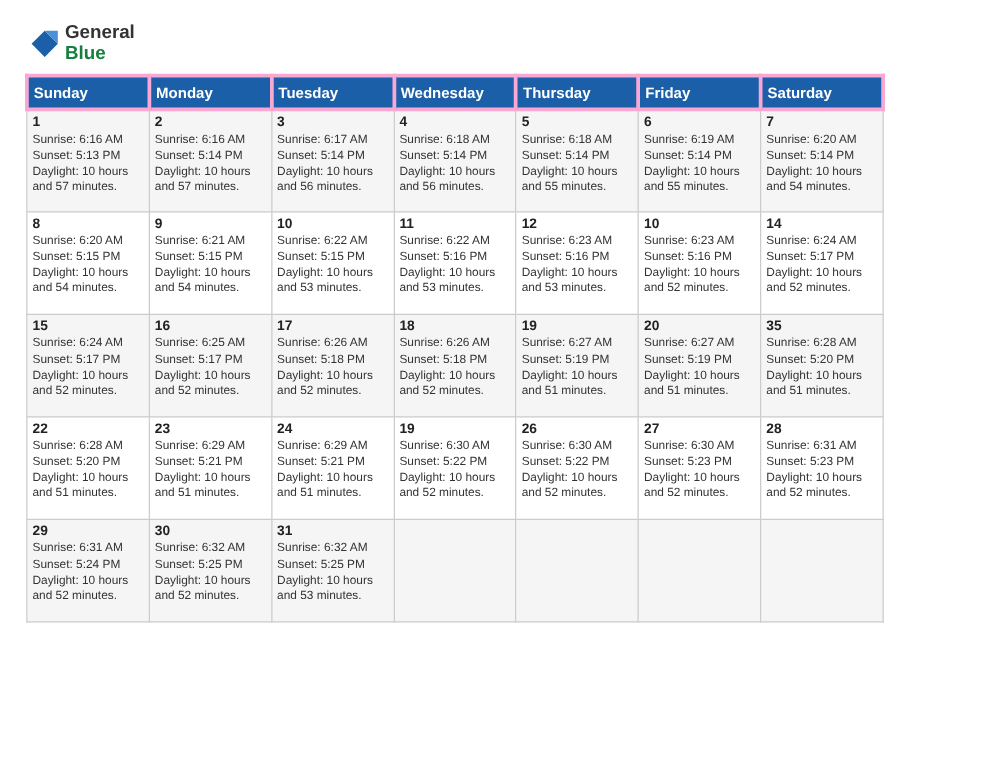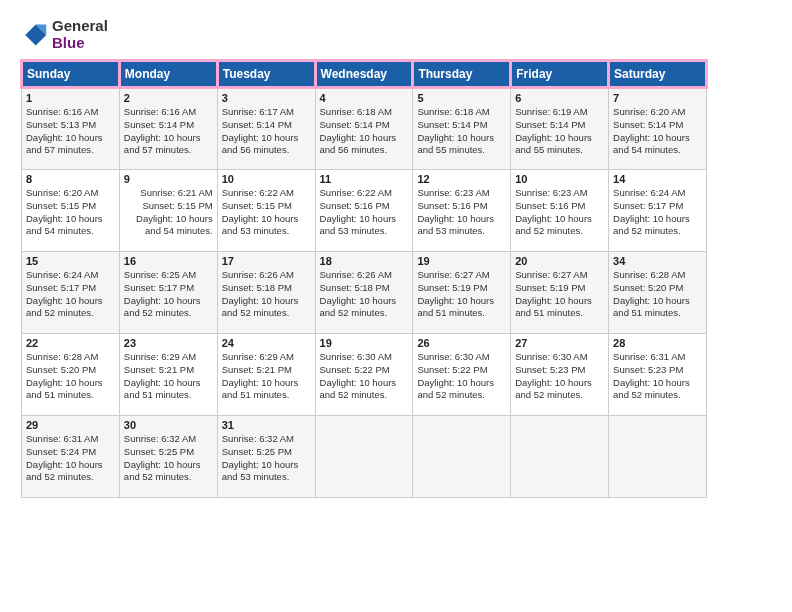--- a/index.html
+++ b/index.html
@@ -31,21 +31,21 @@
       line-height: 1.1;
     }
     .logo-general {
       font-size: 15px;
       font-weight: bold;
       color: #333;
     }
     .logo-blue {
       font-size: 15px;
       font-weight: bold;
-      color: #701a75;
+      color: #15803d;
     }
     .logo-icon {
       width: 28px;
       height: 28px;
     }
     .title-block {
       text-align: right;
     }
     .main-title {
       font-size: 36px;
@@ -187,21 +187,21 @@
         <tr>
           <td>
             <span class="day-num">8</span>
             <div class="day-info" style="white-space: pre-line;">Sunrise: 6:20 AM
 Sunset: 5:15 PM
 Daylight: 10 hours
 and 54 minutes.</div>
           </td>
           <td>
             <span class="day-num">9</span>
-            <div class="day-info" style="white-space: pre-line; text-align: right;">Sunrise: 6:21 AM
+            <div class="day-info" style="white-space: pre-line;">Sunrise: 6:21 AM
 Sunset: 5:15 PM
 Daylight: 10 hours
 and 54 minutes.</div>
           </td>
           <td>
             <span class="day-num">10</span>
             <div class="day-info" style="white-space: pre-line;">Sunrise: 6:22 AM
 Sunset: 5:15 PM
 Daylight: 10 hours
 and 53 minutes.</div>
@@ -272,21 +272,21 @@
 and 51 minutes.</div>
           </td>
           <td>
             <span class="day-num">20</span>
             <div class="day-info" style="white-space: pre-line;">Sunrise: 6:27 AM
 Sunset: 5:19 PM
 Daylight: 10 hours
 and 51 minutes.</div>
           </td>
           <td>
-            <span class="day-num">34</span>
+            <span class="day-num">35</span>
             <div class="day-info" style="white-space: pre-line;">Sunrise: 6:28 AM
 Sunset: 5:20 PM
 Daylight: 10 hours
 and 51 minutes.</div>
           </td>
         </tr>
         <tr>
           <td>
             <span class="day-num">22</span>
             <div class="day-info" style="white-space: pre-line;">Sunrise: 6:28 AM

